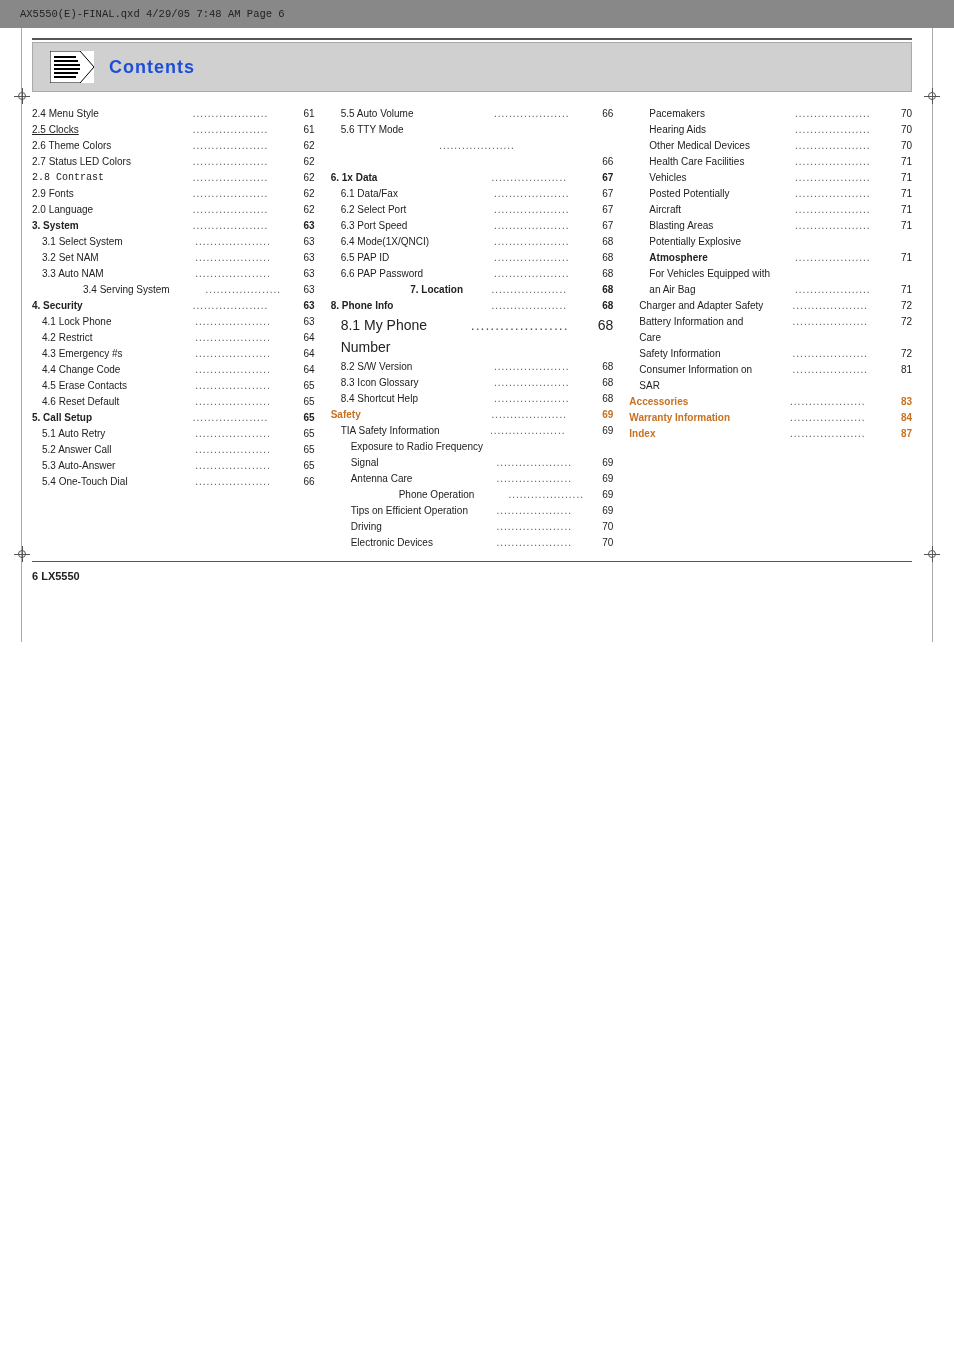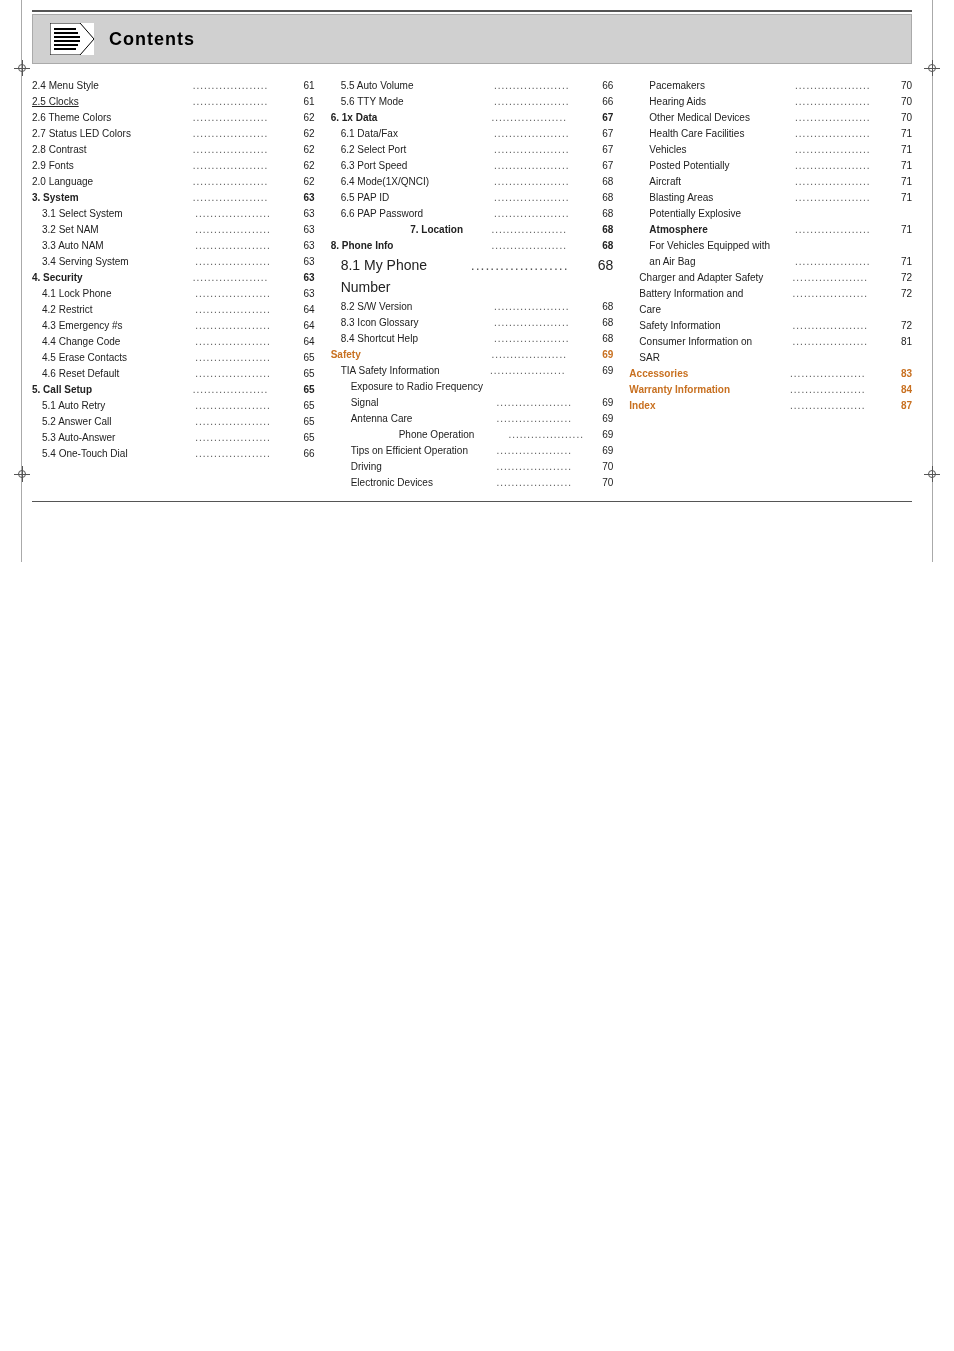--- a/index.html
+++ b/index.html
@@ -52,21 +52,21 @@
       margin-right: 12px;
       display: flex;
       align-items: center;
       justify-content: center;
       overflow: hidden;
     }
 
     .contents-title {
       font-size: 18px;
       font-weight: bold;
-      color: #000000;
+      color: #1d4ed8;
       letter-spacing: 1px;
     }
 
     
     .toc-columns {
       display: flex;
       gap: 0;
       align-items: flex-start;
     }
 
@@ -85,20 +85,23 @@
     .bottom-border-line {
       border-top: 1px solid #555;
       margin: 10px 0 0 0;
     }
   </style>
 </head>
 <body>
 
 <div class="page-wrapper">
 
+  <div class="header-bar">
+    <span>AX5550(E)-FINAL.qxd   4/29/05   7:48 AM   Page 6</span>
+  </div>
 
   <div style="display:flex; position:relative;">
 
     <div style="width:22px; position:relative; flex-shrink:0;">
       <div style="position:absolute; top:0; bottom:0; right:0; width:1px; background:#aaa;"></div>
 
       <div style="position:absolute; top:60px; right:-8px; width:16px; height:16px;">
         <div style="position:absolute;top:50%;left:0;width:100%;height:1px;background:#555;"></div>
         <div style="position:absolute;left:50%;top:0;height:100%;width:1px;background:#555;"></div>
         <div style="position:absolute;width:8px;height:8px;border:1px solid #555;border-radius:50%;top:50%;left:50%;transform:translate(-50%,-50%);"></div>
@@ -149,21 +152,21 @@
               <span style="flex: 1 1 0%;">2.6 Theme Colors</span>
               <span style="flex: 1 1 0%; overflow: hidden; text-align: center; letter-spacing: 1px; color: rgb(85, 85, 85);"> .................... </span>
               <span style="text-align: right; min-width: 18px;">62</span>
             </div>
             <div style="display: flex; justify-content: space-between; line-height: 1.6; font-size: 10px; padding-left: 0px;">
               <span style="flex: 1 1 0%;">2.7 Status LED Colors</span>
               <span style="flex: 1 1 0%; overflow: hidden; text-align: center; letter-spacing: 1px; color: rgb(85, 85, 85);"> .................... </span>
               <span style="text-align: right; min-width: 18px;">62</span>
             </div>
             <div style="display: flex; justify-content: space-between; line-height: 1.6; font-size: 10px; padding-left: 0px;">
-              <span style="flex: 1 1 0%;">2.8 Contrast</span>
+              <span style="flex: 1 1 0%; font-family: Liberation Mono, monospace;">2.8 Contrast</span>
               <span style="flex: 1 1 0%; overflow: hidden; text-align: center; letter-spacing: 1px; color: rgb(85, 85, 85);"> .................... </span>
               <span style="text-align: right; min-width: 18px;">62</span>
             </div>
             <div style="display: flex; justify-content: space-between; line-height: 1.6; font-size: 10px; padding-left: 0px;">
               <span style="flex: 1 1 0%;">2.9 Fonts</span>
               <span style="flex: 1 1 0%; overflow: hidden; text-align: center; letter-spacing: 1px; color: rgb(85, 85, 85);"> .................... </span>
               <span style="text-align: right; min-width: 18px;">62</span>
             </div>
             <div style="display: flex; justify-content: space-between; line-height: 1.6; font-size: 10px; padding-left: 0px;">
               <span style="flex: 1 1 0%;">2.0 Language</span>
@@ -184,21 +187,21 @@
               <span style="flex: 1 1 0%;">3.2 Set NAM</span>
               <span style="flex: 1 1 0%; overflow: hidden; text-align: center; letter-spacing: 1px; color: rgb(85, 85, 85);"> .................... </span>
               <span style="text-align: right; min-width: 18px;">63</span>
             </div>
             <div style="display: flex; justify-content: space-between; line-height: 1.6; font-size: 10px; padding-left: 10px;">
               <span style="flex: 1 1 0%;">3.3 Auto NAM</span>
               <span style="flex: 1 1 0%; overflow: hidden; text-align: center; letter-spacing: 1px; color: rgb(85, 85, 85);"> .................... </span>
               <span style="text-align: right; min-width: 18px;">63</span>
             </div>
             <div style="display: flex; justify-content: space-between; line-height: 1.6; font-size: 10px; padding-left: 10px;">
-              <span style="flex: 1 1 0%;">3.4 Serving System</span>
+              <span style="flex: 1 1 0%; margin-left: 41px;">3.4 Serving System</span>
               <span style="flex: 1 1 0%; overflow: hidden; text-align: center; letter-spacing: 1px; color: rgb(85, 85, 85);"> .................... </span>
               <span style="text-align: right; min-width: 18px;">63</span>
             </div>
             <div style="display: flex; justify-content: space-between; line-height: 1.6; font-size: 10px; padding-left: 0px;">
               <span style="flex: 1 1 0%; font-weight: bold;">4. Security</span>
               <span style="flex: 1 1 0%; overflow: hidden; text-align: center; letter-spacing: 1px; color: rgb(85, 85, 85);"> .................... </span>
               <span style="text-align: right; min-width: 18px; font-weight: bold;">63</span>
             </div>
             <div style="display: flex; justify-content: space-between; line-height: 1.6; font-size: 10px; padding-left: 10px;">
               <span style="flex: 1 1 0%;">4.1 Lock Phone</span>
@@ -256,21 +259,21 @@
               <span style="text-align: right; min-width: 18px;">66</span>
             </div>
           </div>
 
         <div class="toc-col" id="col2-container">
         <div style="display: flex; justify-content: space-between; line-height: 1.6; font-size: 10px; padding-left: 10px;">
               <span style="flex: 1 1 0%;">5.5 Auto Volume</span>
               <span style="flex: 1 1 0%; overflow: hidden; text-align: center; letter-spacing: 1px; color: rgb(85, 85, 85);"> .................... </span>
               <span style="text-align: right; min-width: 18px;">66</span>
             </div>
-            <div style="display: flex; justify-content: space-between; line-height: 1.6; font-size: 10px; padding-left: 10px;">
+            <div style="display: flex; justify-content: space-between; line-height: 1.6; font-size: 10px; padding-left: 10px; flex-direction: column;">
               <span style="flex: 1 1 0%;">5.6 TTY Mode</span>
               <span style="flex: 1 1 0%; overflow: hidden; text-align: center; letter-spacing: 1px; color: rgb(85, 85, 85);"> .................... </span>
               <span style="text-align: right; min-width: 18px;">66</span>
             </div>
             <div style="display: flex; justify-content: space-between; line-height: 1.6; font-size: 10px; padding-left: 0px;">
               <span style="flex: 1 1 0%; font-weight: bold;">6. 1x Data</span>
               <span style="flex: 1 1 0%; overflow: hidden; text-align: center; letter-spacing: 1px; color: rgb(85, 85, 85);"> .................... </span>
               <span style="text-align: right; min-width: 18px; font-weight: bold;">67</span>
             </div>
             <div style="display: flex; justify-content: space-between; line-height: 1.6; font-size: 10px; padding-left: 10px;">
@@ -469,20 +472,23 @@
               <span style="flex: 1 1 0%; color: rgb(200, 112, 32); font-weight: bold;">Index</span>
               <span style="flex: 1 1 0%; overflow: hidden; text-align: center; letter-spacing: 1px; color: rgb(85, 85, 85);"> .................... </span>
               <span style="text-align: right; min-width: 18px; color: rgb(200, 112, 32); font-weight: bold;">87</span>
             </div>
           </div>
 
       </div>
 
       <div class="bottom-border-line"></div>
 
+      <div style="margin-top:8px;">
+        <span style="font-weight:bold; font-size:11px;">6  LX5550</span>
+      </div>
 
     </div>
 
     <div style="width:22px; position:relative; flex-shrink:0;">
       <div style="position:absolute; top:0; bottom:0; left:0; width:1px; background:#aaa;"></div>
 
       <div style="position:absolute; top:60px; left:-8px; width:16px; height:16px;">
         <div style="position:absolute;top:50%;left:0;width:100%;height:1px;background:#555;"></div>
         <div style="position:absolute;left:50%;top:0;height:100%;width:1px;background:#555;"></div>
         <div style="position:absolute;width:8px;height:8px;border:1px solid #555;border-radius:50%;top:50%;left:50%;transform:translate(-50%,-50%);"></div>

